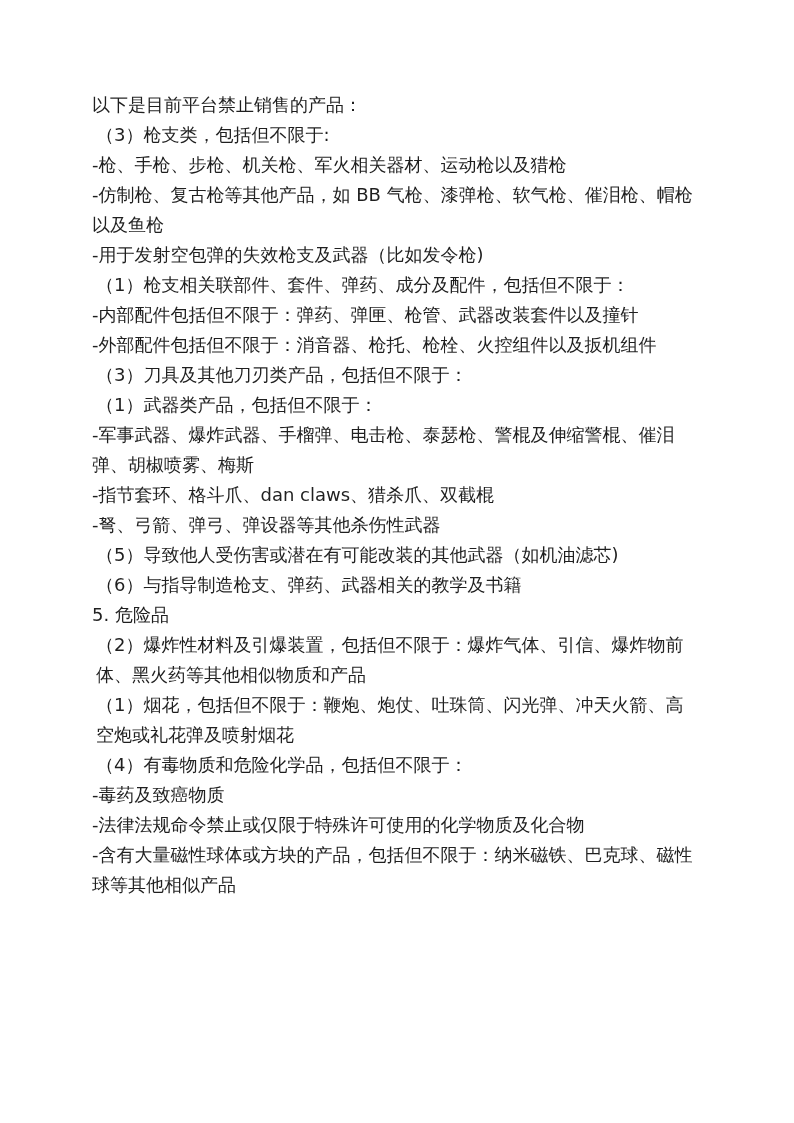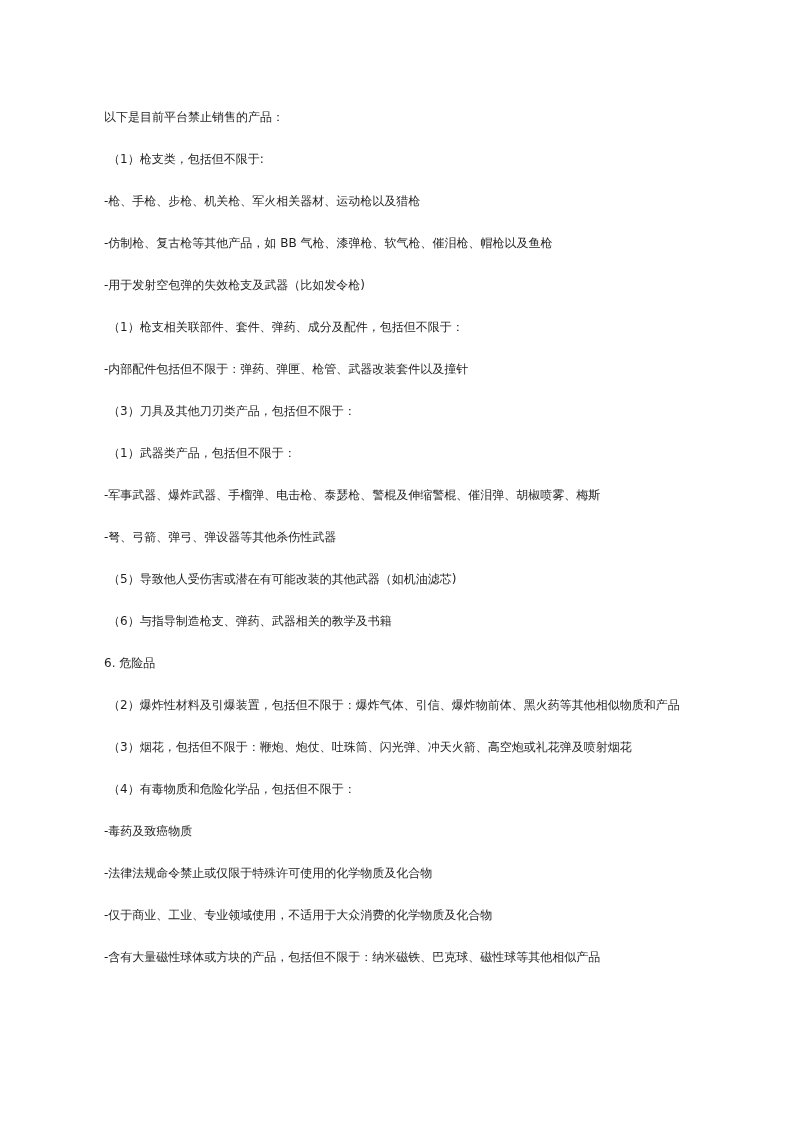--- a/index.html
+++ b/index.html
@@ -15,53 +15,54 @@
     font-family: "DejaVu Sans", "Liberation Sans", sans-serif;
     color: #1f1f1f;
   }
   .page {
     position: absolute;
     left: 92px;
     top: 90px;
     width: 608px;
   }
   .line {
-    font-size: 12px;
+    font-size: 18px;
     line-height: 30px;
-    margin: 12px;
+    margin: 0;
     white-space: normal;
     word-break: break-all;
   }
   .line.wrap {
     line-height: 30px;
   }
   .indent {
     padding-left: 4px;
   }
 </style>
 </head>
 <body>
 
 <div class="page">
   <p class="line">以下是目前平台禁止销售的产品：</p>
 
-  <p class="line indent">（1）枪支类，包括但不限于:</p>
+  <p class="line indent">（3）枪支类，包括但不限于:</p>
   <p class="line">-枪、手枪、步枪、机关枪、军火相关器材、运动枪以及猎枪</p>
   <p class="line">-仿制枪、复古枪等其他产品，如 BB 气枪、漆弹枪、软气枪、催泪枪、帽枪以及鱼枪</p>
   <p class="line">-用于发射空包弹的失效枪支及武器（比如发令枪)</p>
   <p class="line indent">（1）枪支相关联部件、套件、弹药、成分及配件，包括但不限于：</p>
   <p class="line">-内部配件包括但不限于：弹药、弹匣、枪管、武器改装套件以及撞针</p>
+  <p class="line">-外部配件包括但不限于：消音器、枪托、枪栓、火控组件以及扳机组件</p>
   <p class="line indent">（3）刀具及其他刀刃类产品，包括但不限于：</p>
   <p class="line indent">（1）武器类产品，包括但不限于：</p>
   <p class="line wrap">-军事武器、爆炸武器、手榴弹、电击枪、泰瑟枪、警棍及伸缩警棍、催泪弹、胡椒喷雾、梅斯</p>
+  <p class="line">-指节套环、格斗爪、dan claws、猎杀爪、双截棍</p>
   <p class="line">-弩、弓箭、弹弓、弹设器等其他杀伤性武器</p>
   <p class="line indent">（5）导致他人受伤害或潜在有可能改装的其他武器（如机油滤芯)</p>
   <p class="line indent">（6）与指导制造枪支、弹药、武器相关的教学及书籍</p>
 
-  <p class="line">6. 危险品</p>
+  <p class="line">5. 危险品</p>
   <p class="line indent wrap">（2）爆炸性材料及引爆装置，包括但不限于：爆炸气体、引信、爆炸物前体、黑火药等其他相似物质和产品</p>
-  <p class="line indent wrap">（3）烟花，包括但不限于：鞭炮、炮仗、吐珠筒、闪光弹、冲天火箭、高空炮或礼花弹及喷射烟花</p>
+  <p class="line indent wrap">（1）烟花，包括但不限于：鞭炮、炮仗、吐珠筒、闪光弹、冲天火箭、高空炮或礼花弹及喷射烟花</p>
   <p class="line indent">（4）有毒物质和危险化学品，包括但不限于：</p>
   <p class="line">-毒药及致癌物质</p>
   <p class="line">-法律法规命令禁止或仅限于特殊许可使用的化学物质及化合物</p>
-  <p class="line">-仅于商业、工业、专业领域使用，不适用于大众消费的化学物质及化合物</p>
   <p class="line wrap">-含有大量磁性球体或方块的产品，包括但不限于：纳米磁铁、巴克球、磁性球等其他相似产品</p>
 </div>
 
 </body></html>

